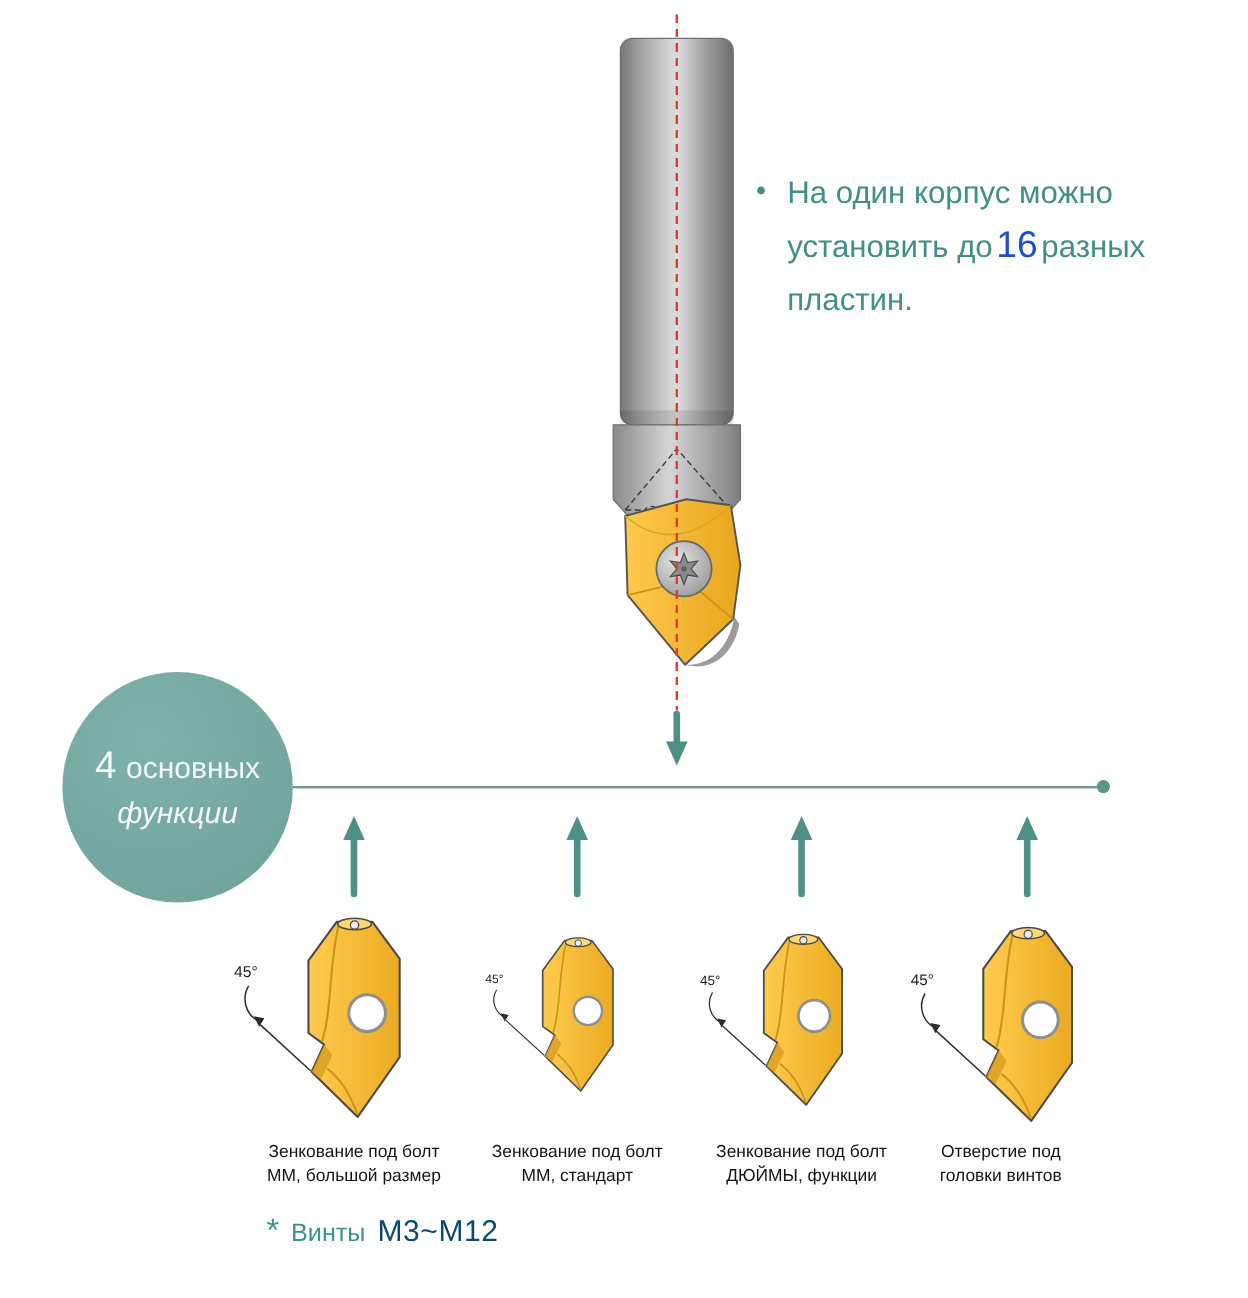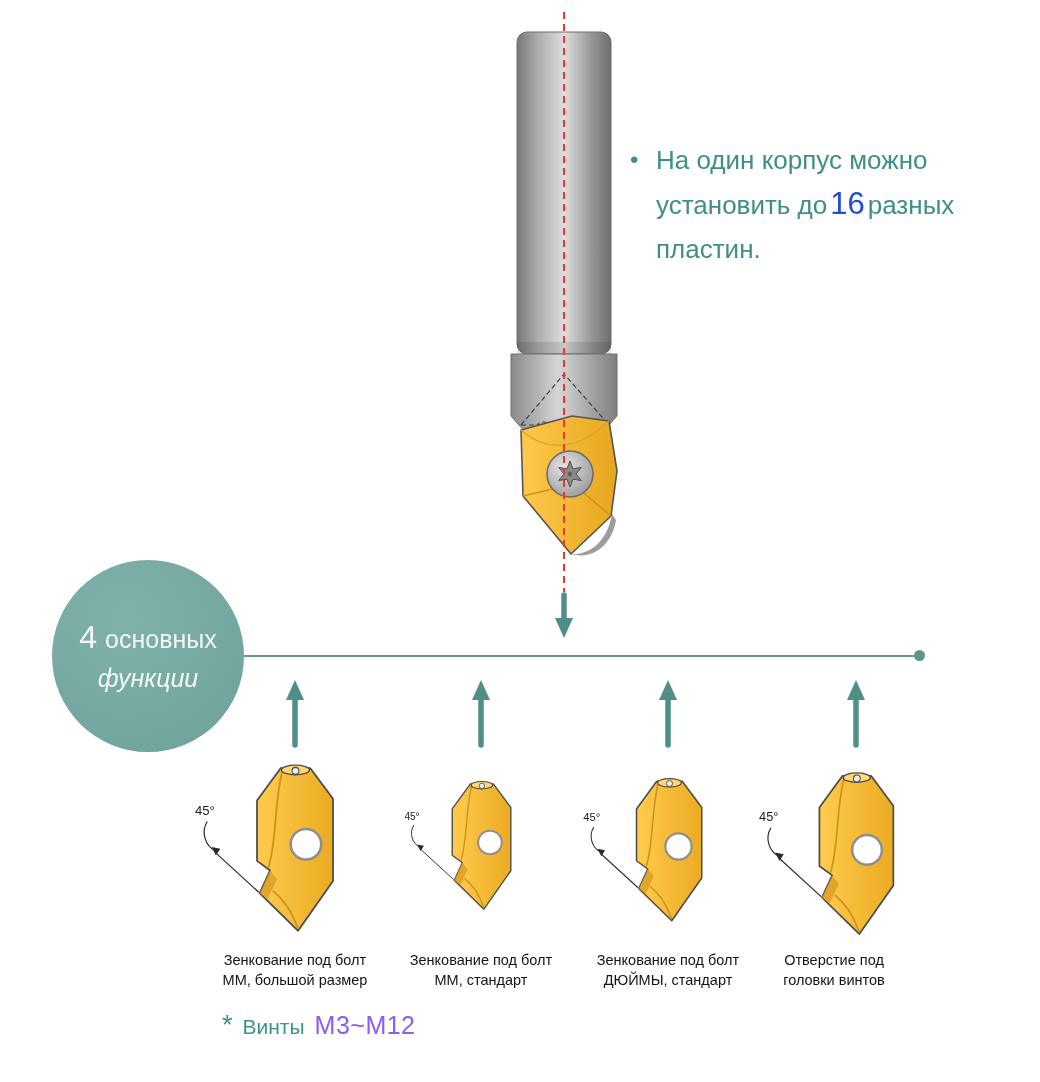--- a/index.html
+++ b/index.html
@@ -38,21 +38,21 @@
   .ann-arc,.ann-line{stroke:#2B2B2B;stroke-width:1.4;fill:none;}
   .ann-head{fill:#2B2B2B;}
   .angle-text{font-size:15px;fill:#1C1C1C;font-family:"Liberation Sans",sans-serif;}
   
   .label{position:absolute;top:950px;width:220px;text-align:center;font-size:14.5px;line-height:20px;color:#141414;z-index:4;}
   .label-in{display:inline-block;text-align:center;}
   
   .footnote{position:absolute;left:222px;top:1010px;display:flex;align-items:baseline;gap:10px;color:#3B948A;z-index:4;}
   .fn-star{font-size:27px;}
   .fn-label{font-size:21px;}
-  .fn-range{font-size:25px;color:#8b5cf6;letter-spacing:.5px;}
+  .fn-range{font-size:25px;color:#0c4a6e;letter-spacing:.5px;}
 </style>
 </head>
 <body>
 
 <div class="canvas">
 
   <svg width="0" height="0" aria-hidden="true">
     <defs>
       <linearGradient id="gy" x1="0" y1="0" x2="1" y2="0">
         <stop offset="0" stop-color="#FFCB4E"></stop>
@@ -192,21 +192,21 @@
     <g>
       <text class="angle-text" x="8" y="60">45°</text>
       <path class="ann-arc" d="M22,68 A24,24 0 0 0 32,102"></path>
       <polygon class="ann-head" points="32,107 27,97 37,99"></polygon>
       <path class="ann-line" d="M33,105 L81,149"></path>
     </g>
   </svg>
   <div class="label" style="left:558px;">
     <div class="label-in">
       <div>Зенкование под болт</div>
-      <div>ДЮЙМЫ, стандарт</div>
+      <div>ДЮЙМЫ, функции</div>
     </div>
   </div>
 
   <svg style="left:846px;top:678px;width:20px;height:70px;" viewBox="0 0 20 70">
     <line class="arrow-stroke" x1="10" y1="67" x2="10" y2="22"></line>
     <polygon class="arrow-fill" points="1,22 19,22 10,2"></polygon>
   </svg>
   <svg style="left:752px;top:770px;width:162px;height:170px;" viewBox="0 0 190 200">
     <use href="#insert-sym"></use>
     <g>

